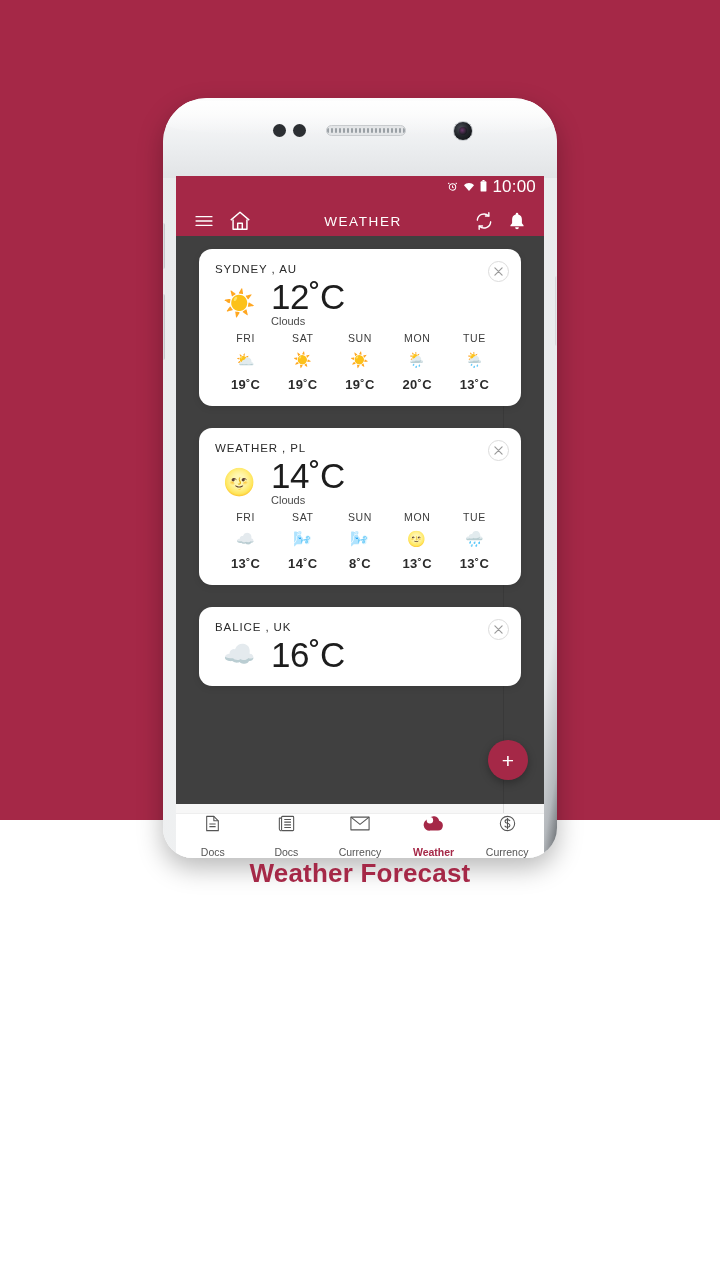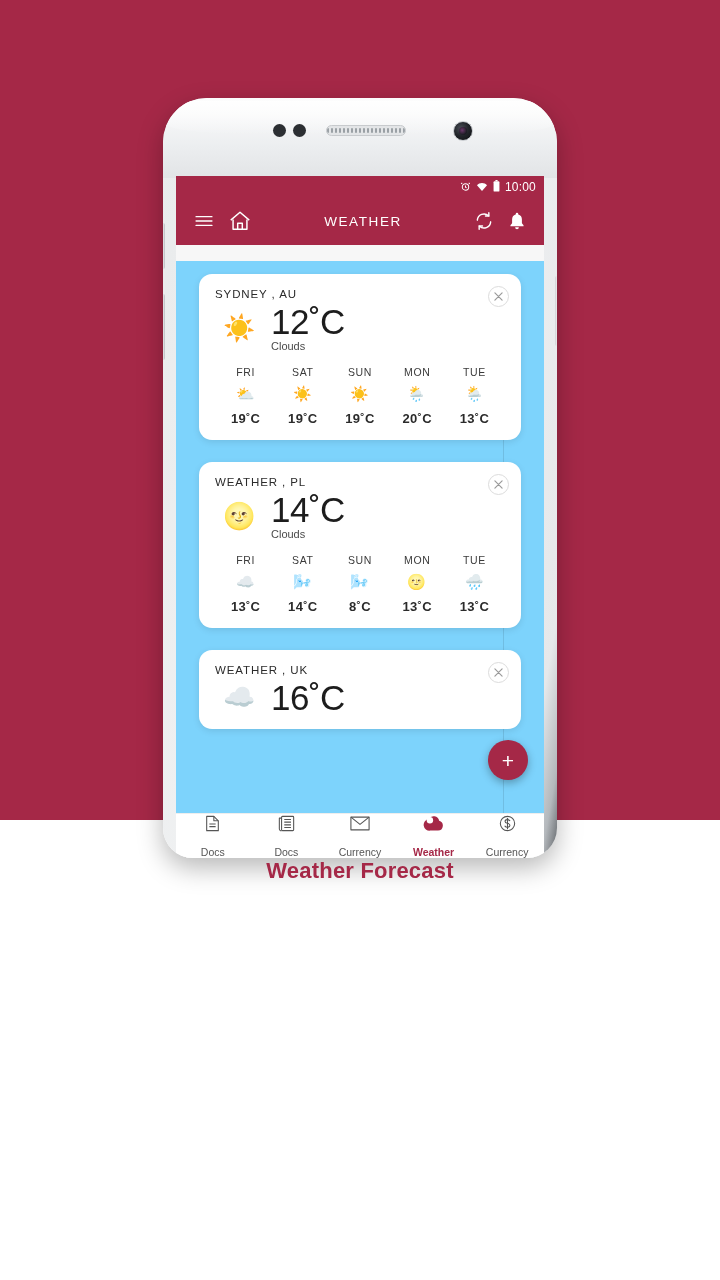--- a/index.html
+++ b/index.html
@@ -132,21 +132,21 @@
     background: #A52847;
     display: flex;
     align-items: center;
     justify-content: flex-end;
     padding-right: 8px;
     gap: 5px;
   }
   .status-bar .st-ico { line-height: 1; }
   .status-clock {
     color: #ffffff;
-    font-size: 12px;
+    font-size: 17px;
     letter-spacing: .2px;
   }
 
   
   .app-bar {
     height: 48px;
     background: #A52847;
     display: flex;
     align-items: center;
     padding: 0 18px;
@@ -158,24 +158,24 @@
     color: #ffffff;
     font-size: 13.5px;
     letter-spacing: 1.6px;
     font-weight: 400;
   }
   .bar-icon { cursor: pointer; display: flex; align-items: center; }
 
   
   .content {
     position: absolute;
-    left: 0; top: 85px;
+    left: 0; top: 60px;
     width: 368px;
     height: 568px;
-    background: #7dd3fc;
+    background: #404040;
     padding: 13px 23px 0 23px;
   }
 
   .card {
     position: relative;
     background: #ffffff;
     border-radius: 13px;
     box-shadow: 0 2px 7px rgba(0,0,0,0.10);
     padding: 14px 16px 14px 16px;
     margin-bottom: 22px;
@@ -220,21 +220,21 @@
   }
   .now-desc {
     font-size: 11px;
     color: #4a4a4a;
     margin-top: -1px;
   }
 
   .forecast {
     display: flex;
     justify-content: space-between;
-    margin-top: 14px;
+    margin-top: 5px;
     padding: 0 2px;
   }
   .fc-col {
     display: flex;
     flex-direction: column;
     align-items: center;
     gap: 8px;
     flex: 1;
   }
   .fc-day {
@@ -305,21 +305,21 @@
 
   
   .caption {
     position: absolute;
     left: 0;
     top: 858px;
     width: 720px;
     text-align: center;
   }
   .caption-title {
-    font-size: 22px;
+    font-size: 26px;
     font-weight: bold;
     color: #A52847;
     letter-spacing: .2px;
   }
   .caption-body {
     margin-top: 26px;
     font-size: 21px;
     line-height: 1.45;
     color: #5f6468;
     padding: 0 88px;
@@ -505,21 +505,21 @@
             </div>
             <div class="fc-col">
               <span class="fc-day">TUE</span>
               <span class="fc-ico">🌧️</span>
               <span class="fc-temp">13˚C</span>
             </div>
           </div>
         </div>
 
         <div class="card">
-          <div class="card-city">WEATHER , UK</div>
+          <div class="card-city">BALICE , UK</div>
           <div class="card-close">
             <svg width="9" height="9" viewBox="0 0 10 10" stroke="#9a9a9a" stroke-width="1.3" stroke-linecap="round">
               <path d="M1 1l8 8M9 1l-8 8"></path>
             </svg>
           </div>
           <div class="card-now">
             <span class="now-icon">☁️</span>
             <div>
               <div class="now-temp">16˚C</div>
               <div class="now-desc"></div>

